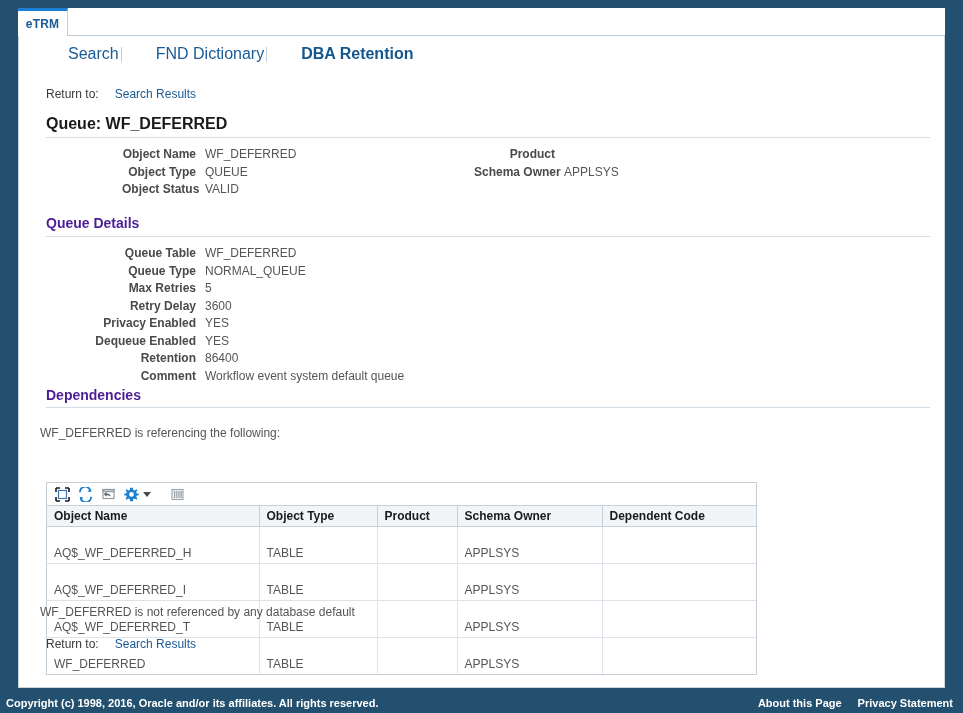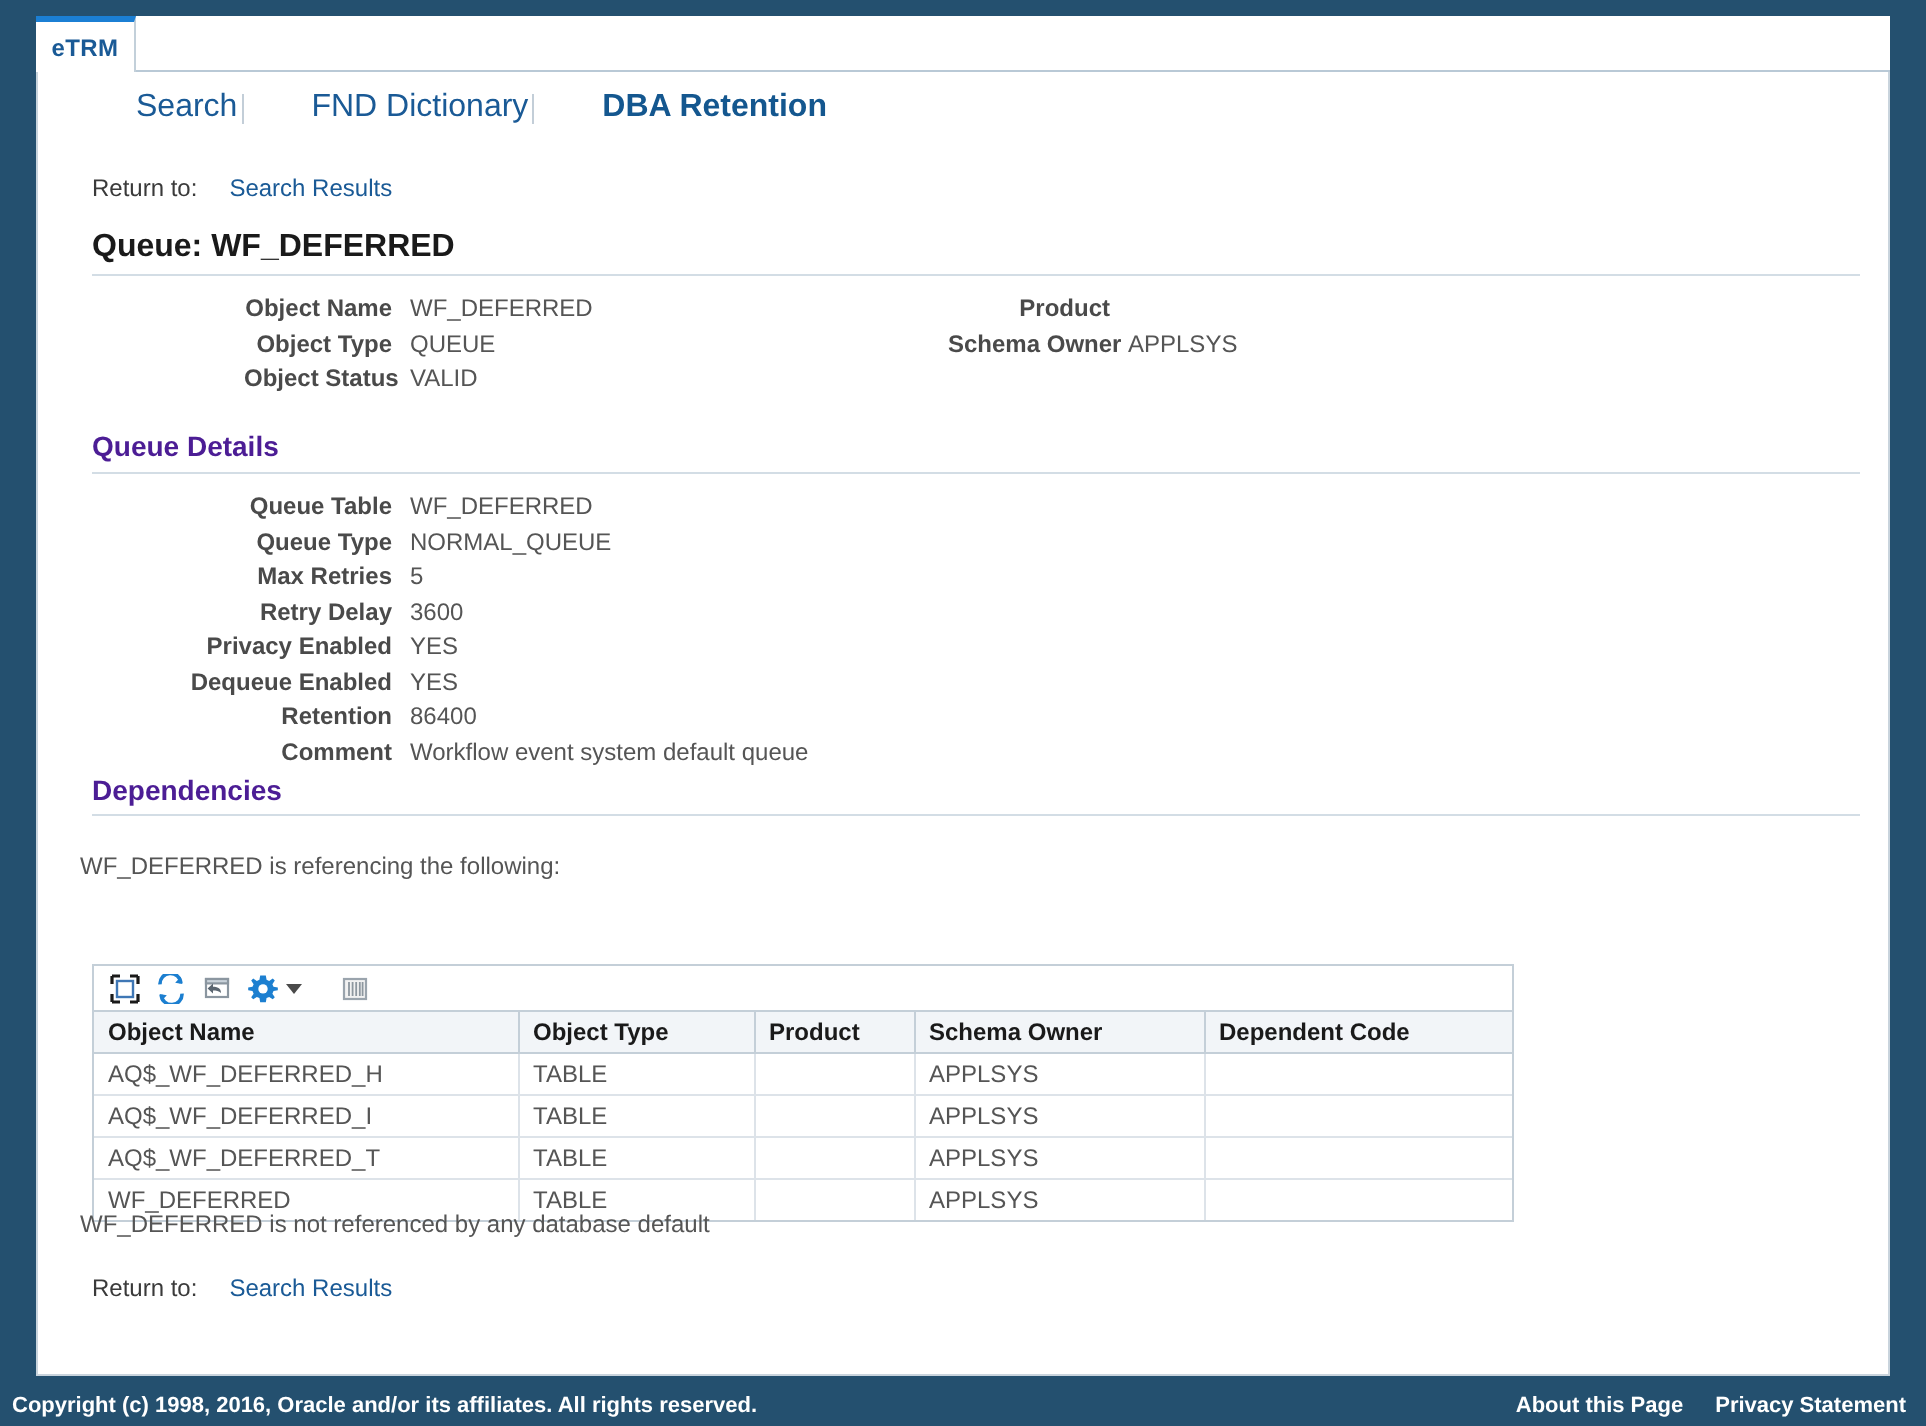--- a/index.html
+++ b/index.html
@@ -240,21 +240,21 @@
     border-right: 1px solid #c4cfd8;
     border-bottom: 1px solid #c4cfd8;
     height: 18px;
     box-sizing: border-box;
     white-space: nowrap;
   }
   table.dep-table th:last-child { border-right: none; }
   table.dep-table td {
     font-size: 12px;
     color: #555555;
-    padding: 3px 0 3px 7px;
+    padding: 19px 0 3px 7px;
     border-right: 1px solid #dde3e9;
     border-bottom: 1px solid #dde3e9;
     height: 18px;
     box-sizing: border-box;
     white-space: nowrap;
     background: #ffffff;
   }
   table.dep-table td:last-child { border-right: none; }
   table.dep-table tr:last-child td { border-bottom: none; }
   td.cell-link {

